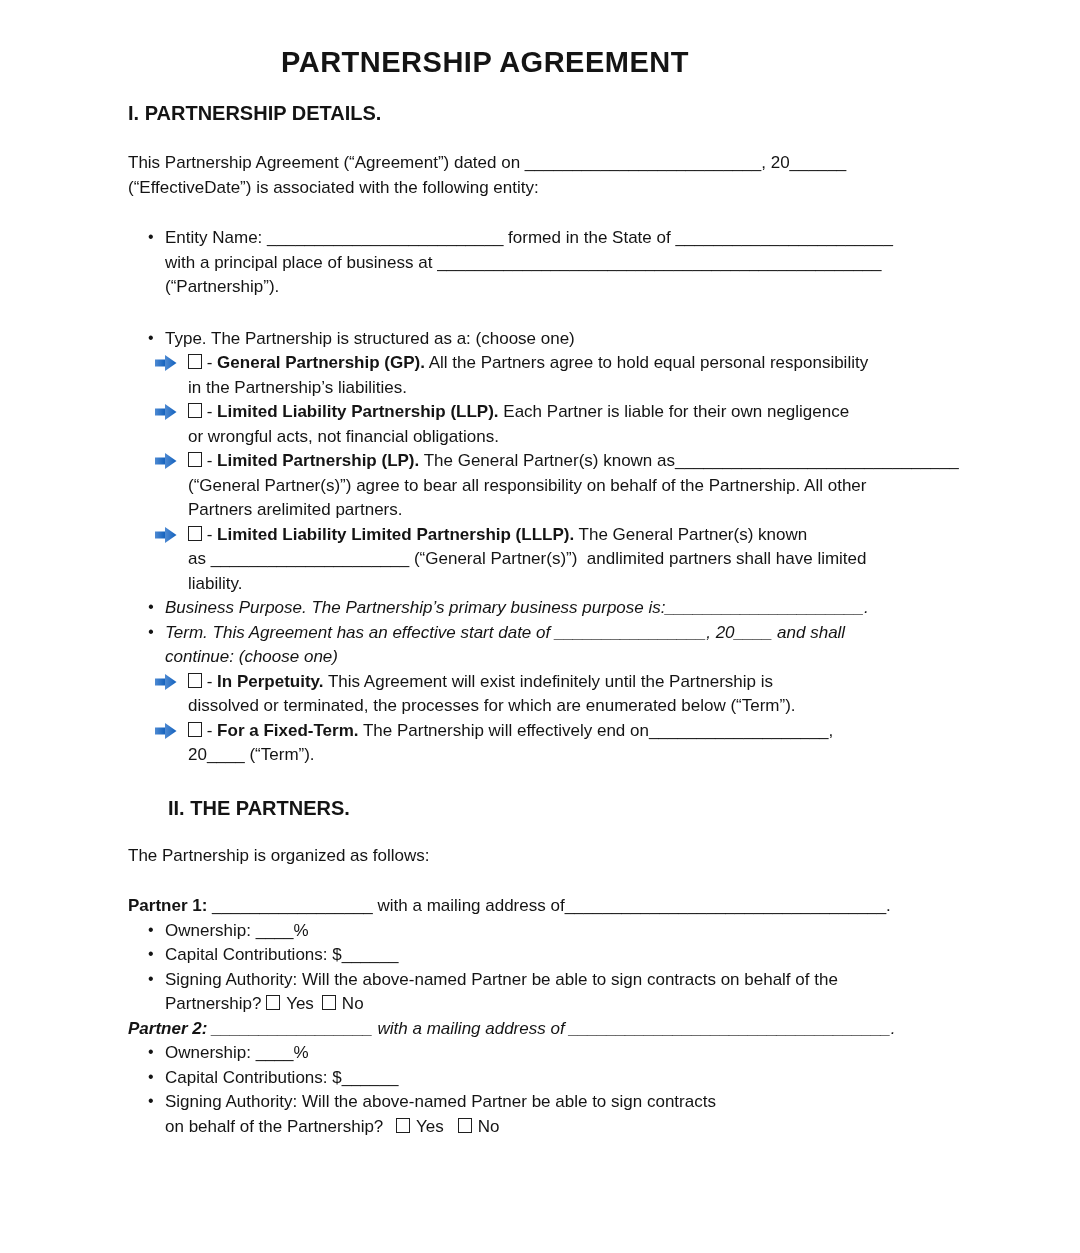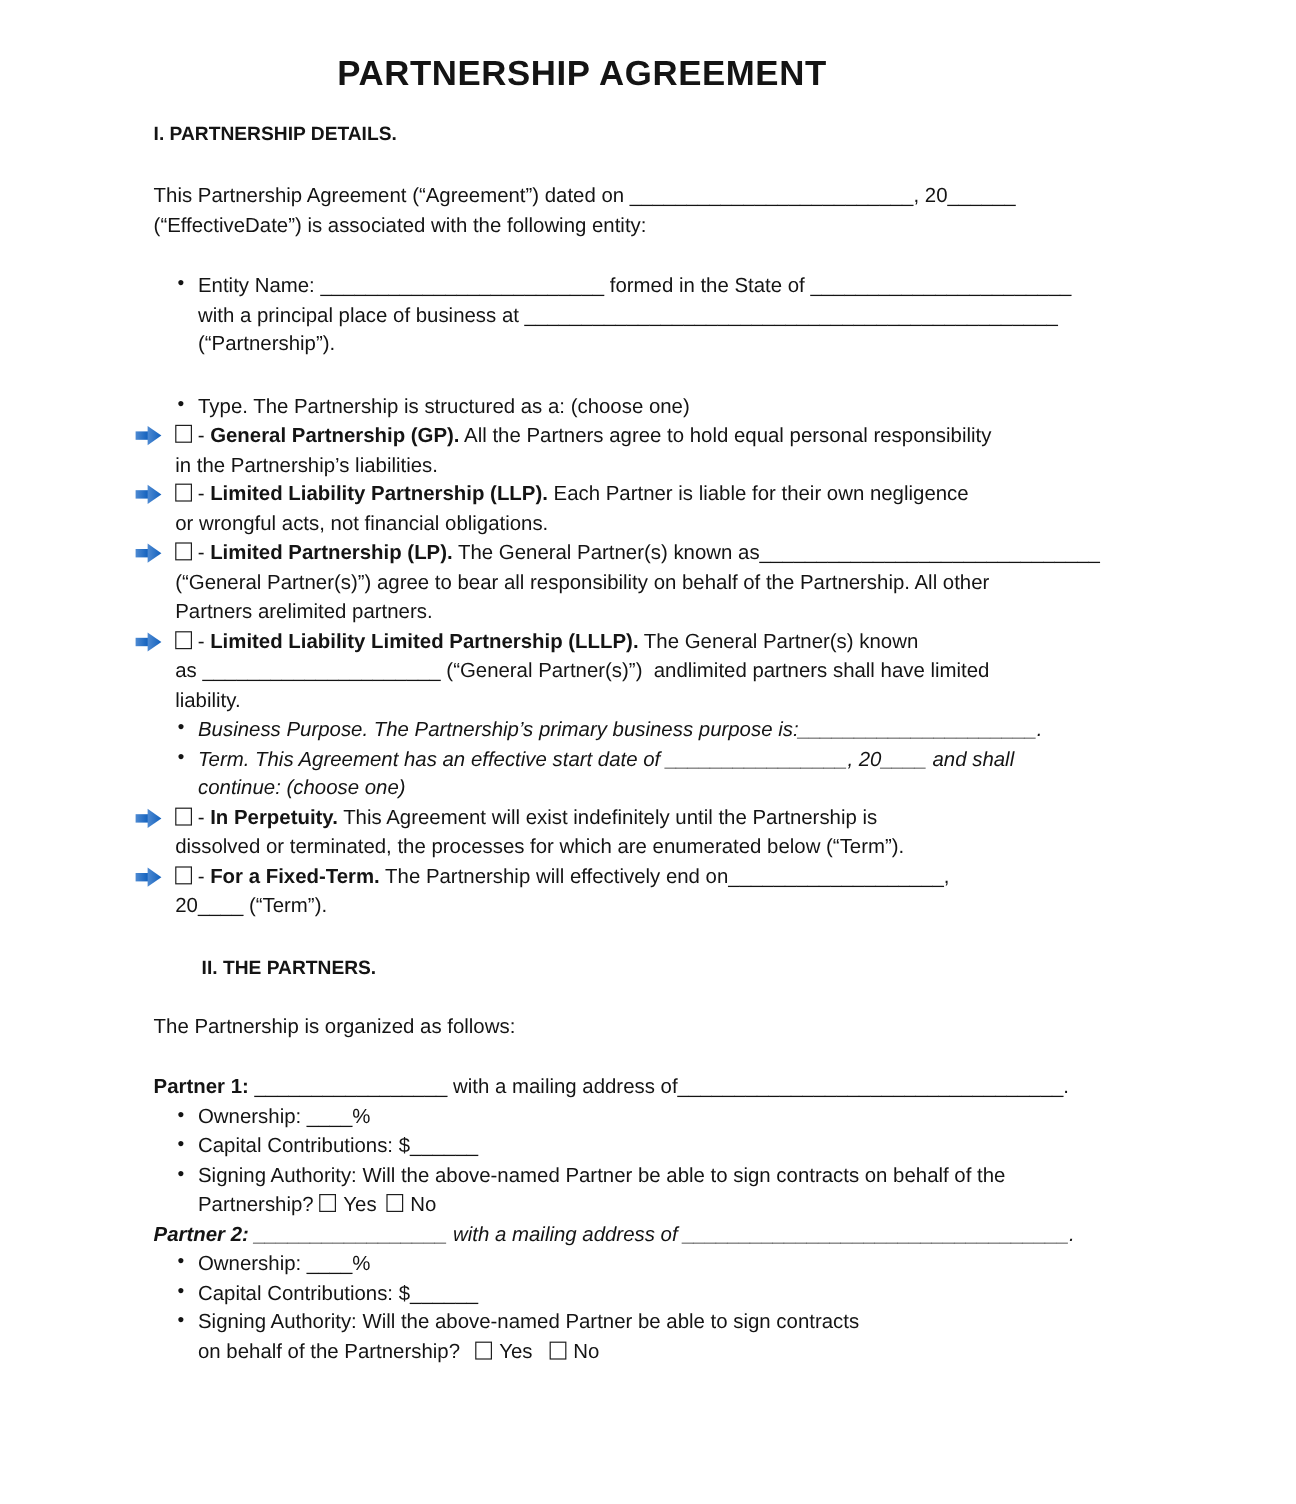--- a/index.html
+++ b/index.html
@@ -1,25 +1,25 @@
 <!DOCTYPE html>
 <html><head>
 <meta charset="utf-8">
 <style>
   html,body{margin:0;padding:0;background:#ffffff;}
   body{width:1080px;height:1253px;overflow:hidden;
        font-family:"Liberation Sans","DejaVu Sans",sans-serif;
        color:#141414;font-size:17px;line-height:24.5px;}
   .page{box-sizing:border-box;width:960px;height:1253px;padding:44px 118px 38px 128px;}
   h1{margin:0;font-size:29px;line-height:36px;font-weight:700;text-align:center;letter-spacing:.5px;white-space:pre;}
-  h2{margin:0;font-size:16px;line-height:24px;font-weight:700;white-space:pre;}
+  h2{margin:0;font-size:20px;line-height:24px;font-weight:700;white-space:pre;}
   .para{margin:0;white-space:pre;}
   .bi{position:relative;margin-left:37px;white-space:pre;}
   .bi::before{content:"\2022";position:absolute;left:-17px;top:-1px;font-size:16px;color:#141414;}
-  .choice{position:relative;margin-left:18px;}
+  .choice{position:relative;margin-left:60px;}
   .ctext{white-space:pre;}
   .arrow{position:absolute;left:-34px;top:2px;width:24px;height:20px;}
   .cb{display:inline-block;width:12px;height:13px;border:1.6px solid #1f1f1f;vertical-align:-1px;background:#fff;}
   .mr{margin-right:6px;}
   .ml1{margin-left:8px;}
   .ml2{margin-left:14px;}
   b{font-weight:700;}
   .mt21{margin-top:21px;}.mt24{margin-top:24px;}.mt25{font-style:italic;}
   .mt26{margin-top:26px;}.mt27{margin-top:27px;}.mt28{margin-top:28px;margin-left:40px;}
 </style>

